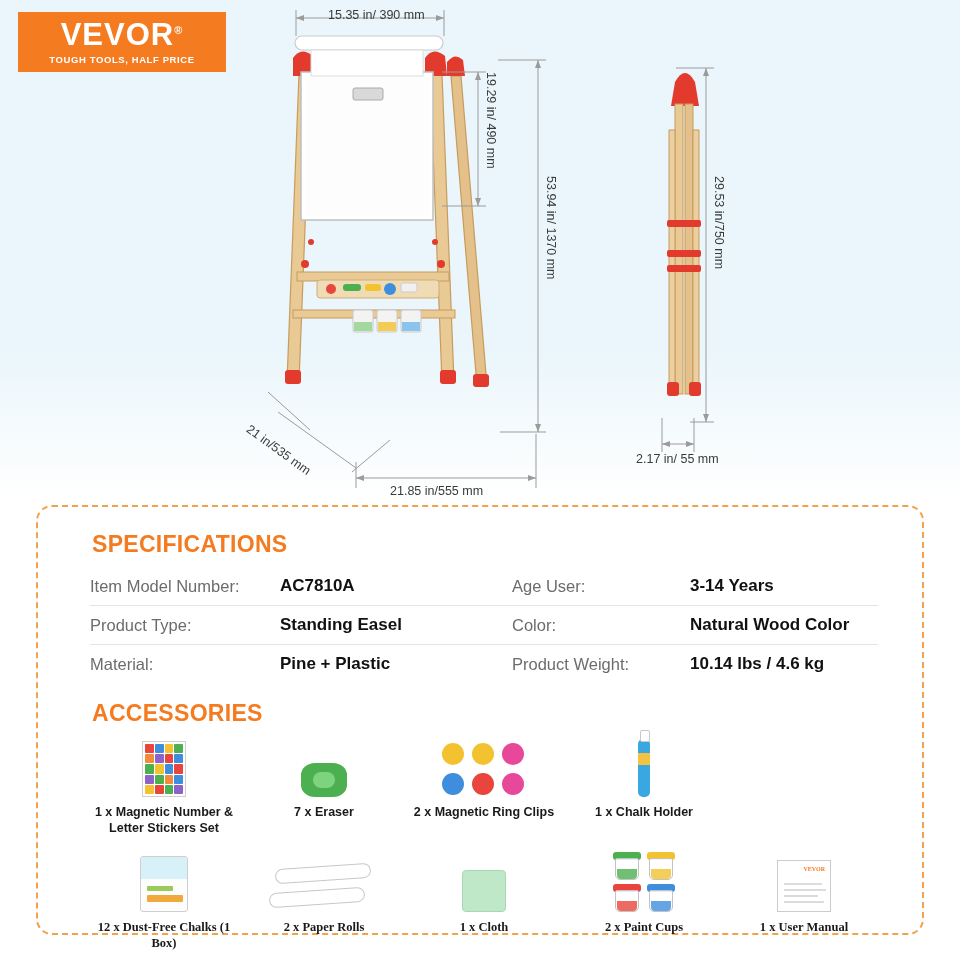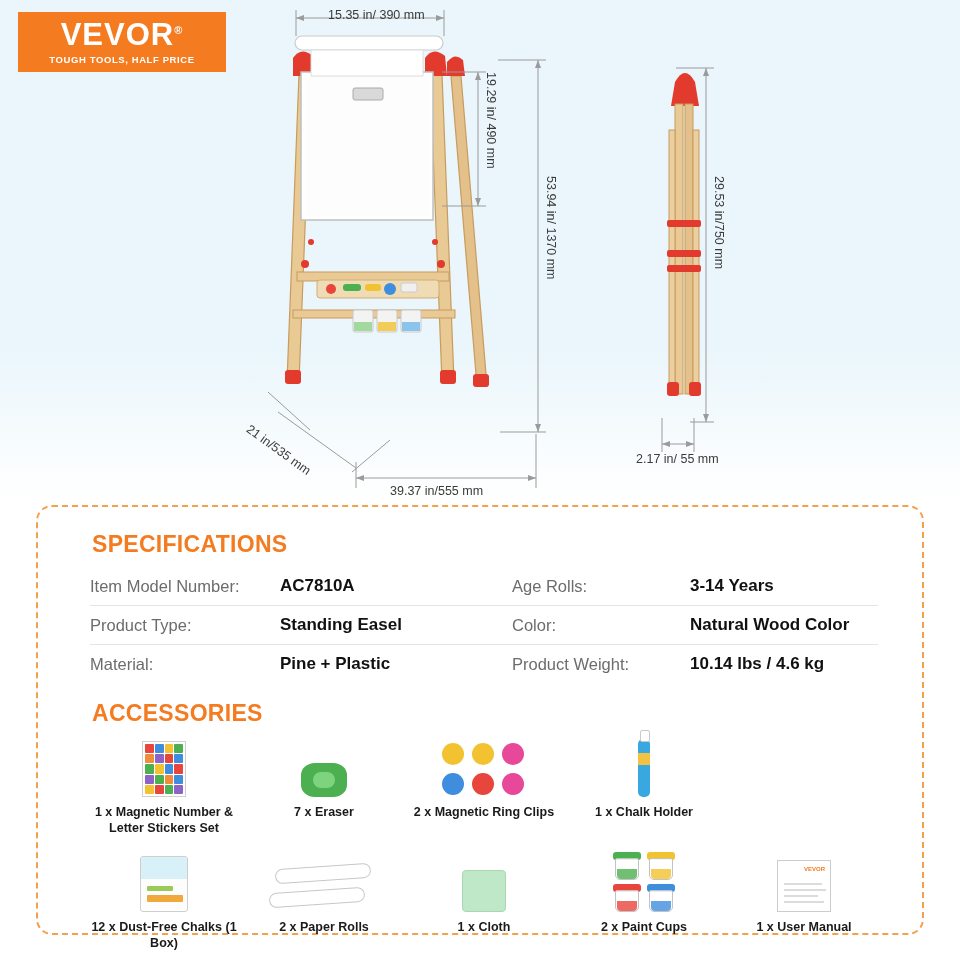--- a/index.html
+++ b/index.html
@@ -70,21 +70,21 @@
   .c3 { width: 178px; text-align: left; }
   .c4 { width: 188px; }
 
   .acc-title { position: absolute; left: 54px; top: 193px; }
 
   .acc-grid {
     position: absolute; left: 46px; top: 228px; width: 800px;
   }
   .acc-row { display: flex; }
   .acc-row.r1 > .acc-item { width: 20%; }
-  .acc-row.r2 > .acc-item { width: 20%; }
+  .acc-row.r2 > .acc-item { width: 20%; font-family: Liberation Serif, serif; }
   .acc-item {
     display: flex; flex-direction: column; align-items: center;
     padding: 0 4px;
   }
   .acc-art { height: 62px; display: flex; align-items: flex-end; justify-content: center; }
   .acc-cap {
     margin-top: 8px; font-size: 12.5px; font-weight: bold; color: #1a1a1a;
     text-align: center; line-height: 1.25;
   }
 
@@ -282,35 +282,35 @@
         <polygon points="706,422 703,414 709,414"></polygon>
         <polygon points="662,444 670,441 670,447"></polygon>
         <polygon points="694,444 686,441 686,447"></polygon>
       </g>
     </svg>
 
     <div class="dim" style="left:328px; top:8px;">15.35  in/ 390 mm</div>
     <div class="dim vert" style="left:498px; top:72px; transform: rotate(90deg);">19.29 in/ 490 mm</div>
     <div class="dim vert" style="left:558px; top:176px; transform: rotate(90deg);">53.94 in/ 1370 mm</div>
     <div class="dim" style="left:252px; top:422px; transform: rotate(36deg); transform-origin: left top;">21 in/535 mm</div>
-    <div class="dim" style="left:390px; top:484px;">39.37 in/555 mm</div>
+    <div class="dim" style="left:390px; top:484px;">21.85 in/555 mm</div>
     <div class="dim vert" style="left:726px; top:176px; transform: rotate(90deg);">29.53 in/750 mm</div>
     <div class="dim" style="left:636px; top:452px;">2.17 in/ 55 mm</div>
   </div>
 
   <div class="card">
 
     <div class="sec-title spec-title">SPECIFICATIONS</div>
 
     <table class="spec-table">
       <tbody>
           <tr>
         <td class="c1 lbl">Item Model Number:</td>
         <td class="c2 val">AC7810A</td>
-        <td class="c3 lbl">Age Rolls:</td>
+        <td class="c3 lbl">Age User:</td>
         <td class="c4 val">3-14 Years</td>
       </tr>
       <tr>
         <td class="c1 lbl">Product Type:</td>
         <td class="c2 val">Standing Easel</td>
         <td class="c3 lbl">Color:</td>
         <td class="c4 val">Natural Wood Color</td>
       </tr>
       <tr>
         <td class="c1 lbl">Material:</td>

